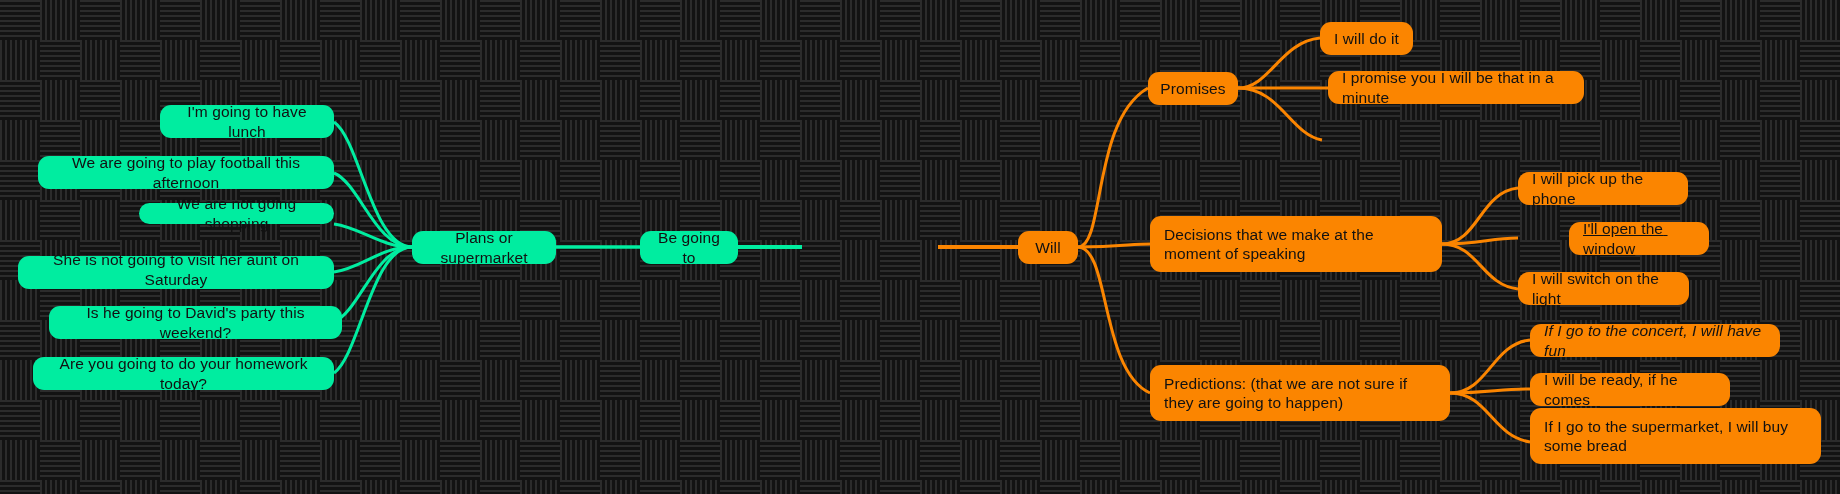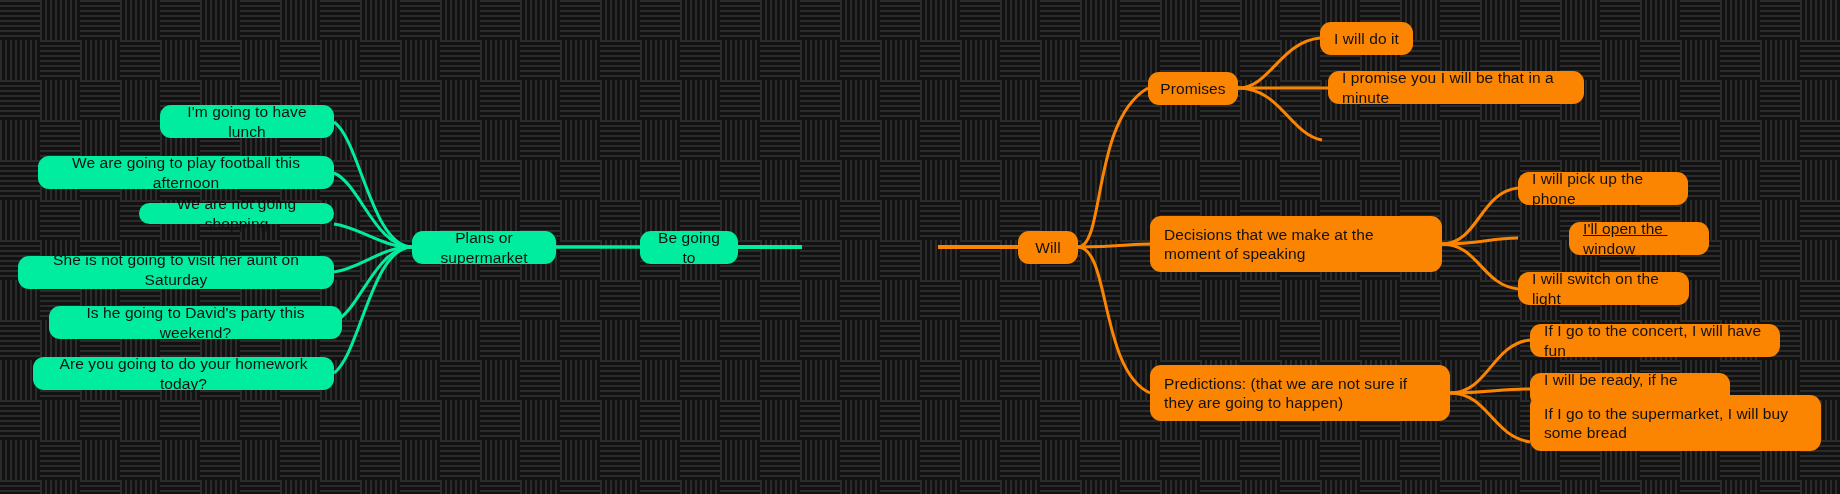--- a/index.html
+++ b/index.html
@@ -185,23 +185,23 @@
   <div class="node rounded orange pad-l" style="left:1569px; top:222px; width:140px; height:33px;text-decoration:underline;">
     <span>I'll open the window</span>
   </div>
   <div class="node rounded orange pad-l" style="left:1150px; top:365px; width:300px; height:56px;">
     <span>Predictions: (that we are not sure if they are going to happen)</span>
   </div>
 
   <div class="node rounded orange pad-l" style="left:1518px; top:272px; width:171px; height:33px;">
     <span>I will switch on the light</span>
   </div>
-  <div class="node rounded orange pad-l" style="left:1530px; top:324px; width:250px; height:33px;">
+  <div class="node rounded orange pad-l" style="left:1530px; top:324px; width:250px; height:33px;font-style:italic;">
     <span>If I go to the concert, I will have fun</span>
   </div>
   <div class="node rounded orange pad-l" style="left:1530px; top:373px; width:200px; height:33px;">
     <span>I will be ready, if he comes</span>
   </div>
-  <div class="node rounded orange pad-l" style="left:1530px; top:395px; width:291px; height:56px;">
+  <div class="node rounded orange pad-l" style="left:1530px; top:408px; width:291px; height:56px;">
     <span>If I go to the supermarket, I will buy some bread</span>
   </div>
 
 </div>
 
 </body></html>

